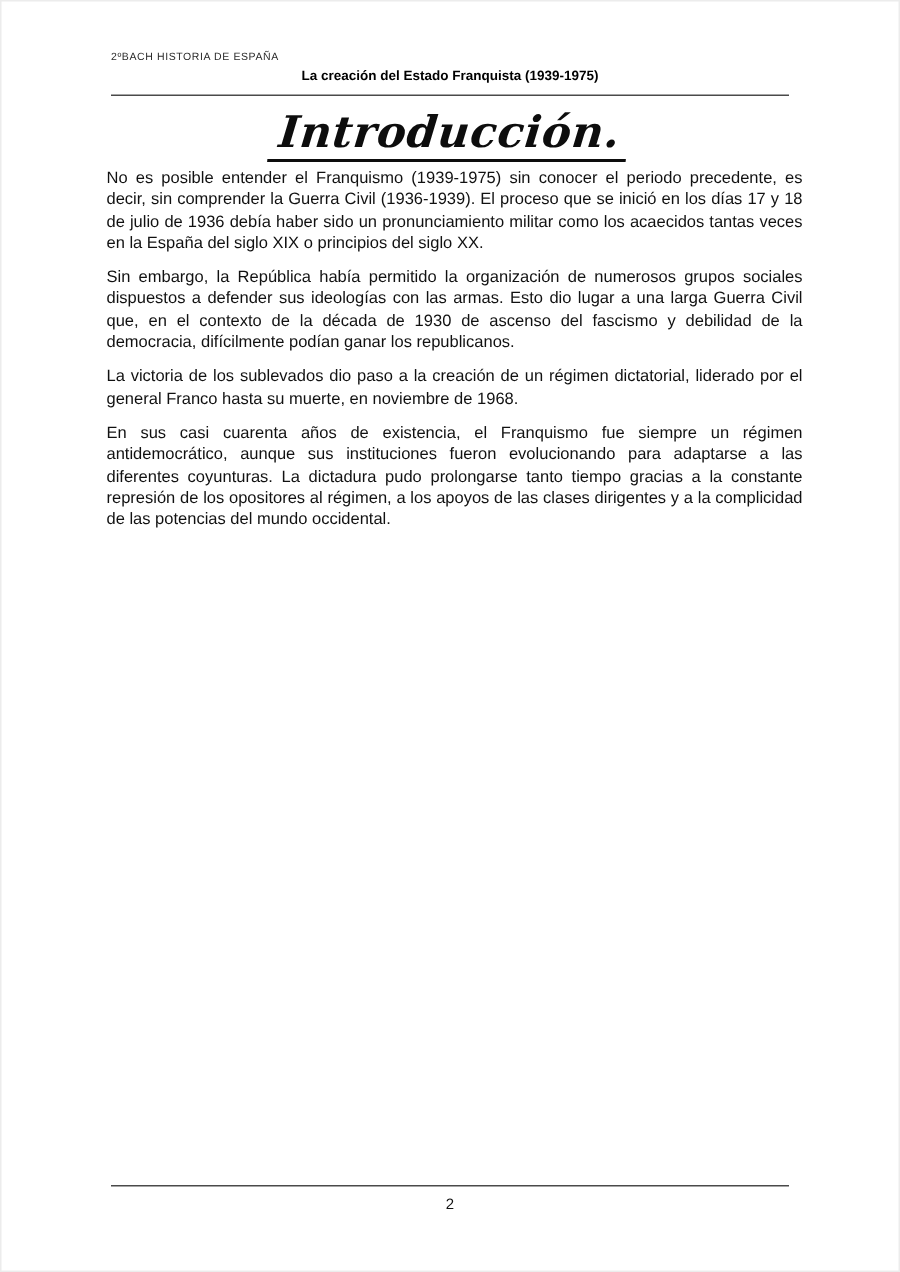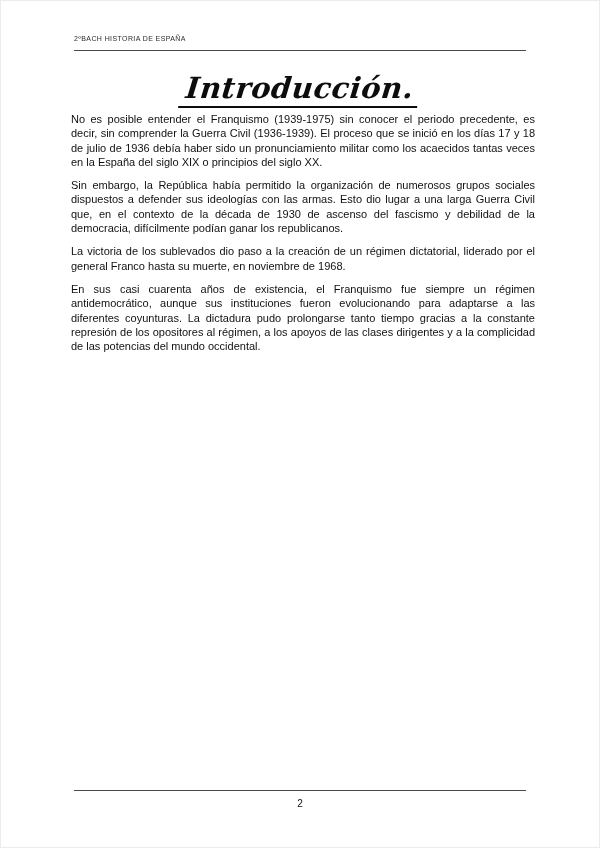--- a/index.html
+++ b/index.html
@@ -94,20 +94,21 @@
     color: #111111;
   }
 </style>
 </head>
 <body>
 
 <div class="sheet">
 
   <div class="header">
     <div class="header-course">2ºBACH HISTORIA DE ESPAÑA</div>
+    <div class="header-title">La creación del Estado Franquista (1939-1975)</div>
     <hr class="rule">
   </div>
 
   <h1 class="script-title">
     <span class="tilt">Introducción.</span>
   </h1>
 
   <div class="body-text">
     <p>No es posible entender el Franquismo (1939-1975) sin conocer el periodo precedente, es decir, sin comprender la Guerra Civil (1936-1939). El proceso que se inició en los días 17 y 18 de julio de 1936 debía haber sido un pronunciamiento militar como los acaecidos tantas veces en la España del siglo XIX o principios del siglo XX.</p>
     <p>Sin embargo, la República había permitido la organización de numerosos grupos sociales dispuestos a defender sus ideologías con las armas. Esto dio lugar a una larga Guerra Civil que, en el contexto de la década de 1930 de ascenso del fascismo y debilidad de la democracia, difícilmente podían ganar los republicanos.</p>

